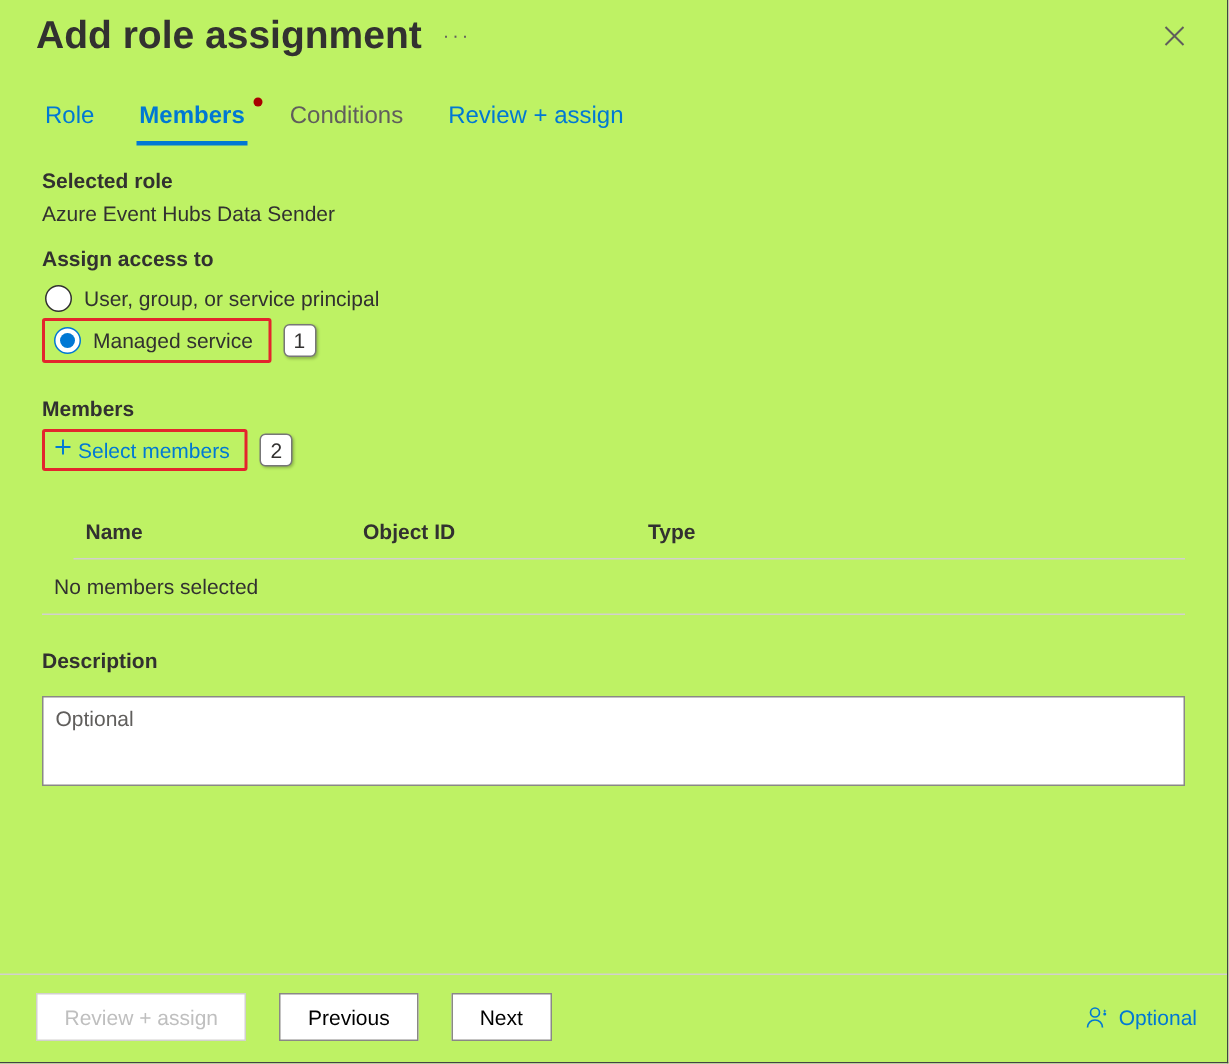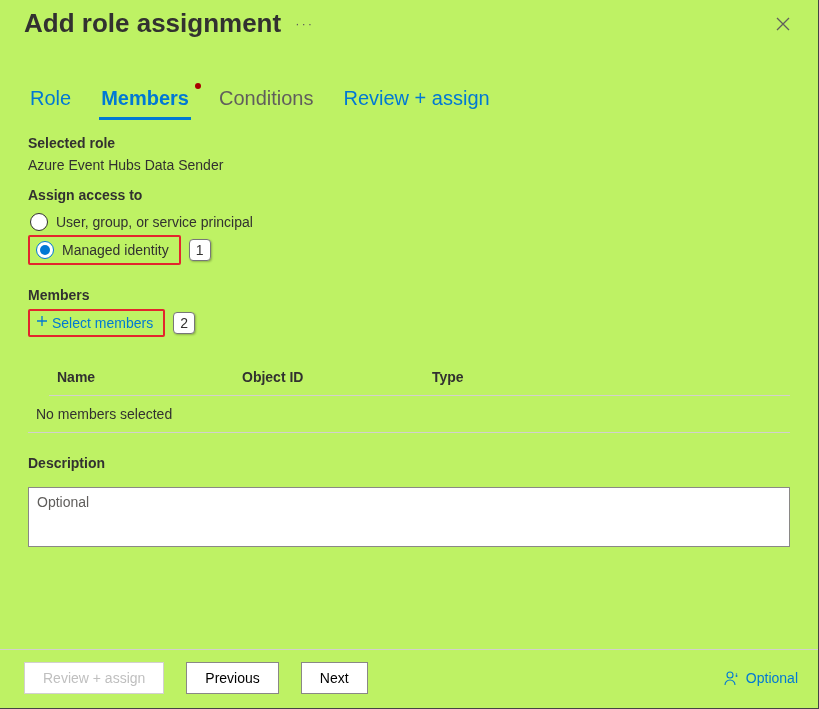--- a/index.html
+++ b/index.html
@@ -50,22 +50,21 @@
   .tabs {
     display: flex;
     gap: 26px;
     padding: 18px 28px 0 28px;
     border-bottom: 1px solid transparent;
   }
   .tab {
     position: relative;
     padding: 6px 2px 10px 2px;
     cursor: pointer;
-    font-size: 20px;
-    margin-top: 18px;
+    font-size: 16px;
   }
   .tab.link { color: #0078d4; }
   .tab.active {
     color:#0078d4;
     font-weight: 600;
     border-bottom: 3px solid #0078d4;
     padding-bottom: 7px;
   }
   .tab.muted { color: #605e5c; }
   .tab .dot {
@@ -230,21 +229,21 @@
         <span class="radio-outer"></span>
         <span>User, group, or service principal</span>
       </div>
 
       <div style="display:flex;align-items:center;">
         <span class="highlight-box">
           <span class="radio-row" style="padding:2px 4px;">
             <span class="radio-outer selected">
                 <span class="radio-inner"></span>
               </span>
-            <span>Managed identity</span>
+            <span>Managed service</span>
           </span>
         </span>
         <span class="annot-bubble">1</span>
       </div>
 
       <div class="section-label" style="margin-top:22px;">Members</div>
 
       <div style="display:flex;align-items:center;margin-top:4px;">
         <span class="highlight-box">
           <span class="select-members">

